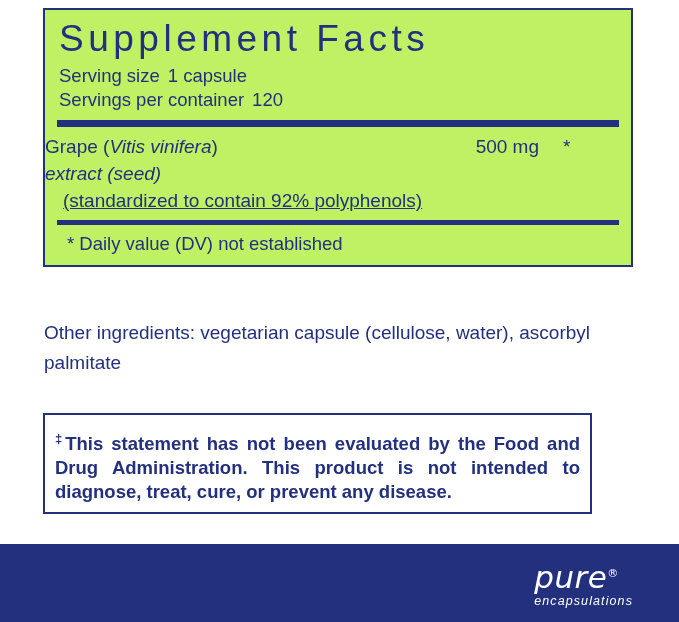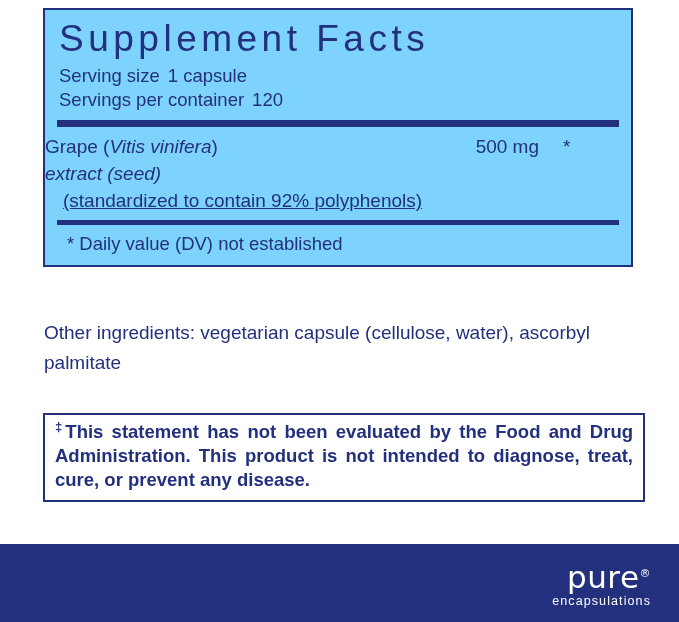--- a/index.html
+++ b/index.html
@@ -24,21 +24,21 @@
 
   
   .facts-panel {
     position: absolute;
     left: 43px;
     top: 8px;
     width: 590px;
     border: 2px solid #23307e;
     box-sizing: border-box;
     padding: 0;
-    background: #7dd3fc;
+    background: #bef264;
   }
 
   .facts-title {
     font-size: 37px;
     line-height: 46px;
     letter-spacing: 4.5px;
     color: #23307e;
     padding: 6px 0 2px 14px;
     font-weight: 400;
     white-space: nowrap;
@@ -145,24 +145,24 @@
     font-size: 19px;
     line-height: 30px;
     color: #23307e;
   }
 
   
   .statement-box {
     position: absolute;
     left: 43px;
     top: 413px;
-    width: 602px;
+    width: 549px;
     border: 2px solid #23307e;
     box-sizing: border-box;
-    padding: 0 10px 8px 10px;
+    padding: 12px 10px 8px 10px;
   }
   .statement-text {
     font-size: 18.5px;
     line-height: 24px;
     font-weight: bold;
     color: #23307e;
     text-align: justify;
     text-align-last: left;
   }
   .statement-text sup {
@@ -174,24 +174,25 @@
   .footer-band {
     position: absolute;
     left: 0;
     bottom: 0;
     width: 679px;
     height: 78px;
     background: #23307e;
   }
   .brand {
     position: absolute;
-    right: 28px;
+    right: 46px;
     top: 14px;
-    text-align: right;
+    text-align: left;
     color: #ffffff;
+    font-style: italic;
   }
   .brand-word {
     font-size: 31px;
     line-height: 32px;
     letter-spacing: 0.5px;
     color: #ffffff;
     font-family: "DejaVu Sans", sans-serif;
     font-weight: 400;
   }
   .brand-word sup {

